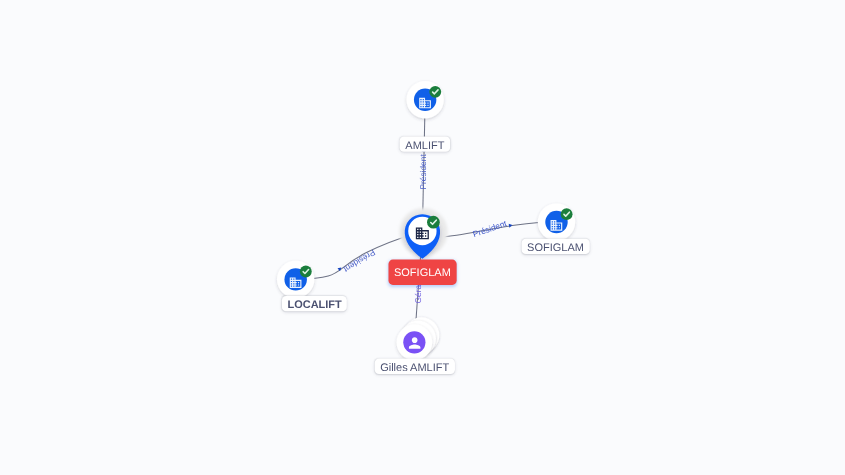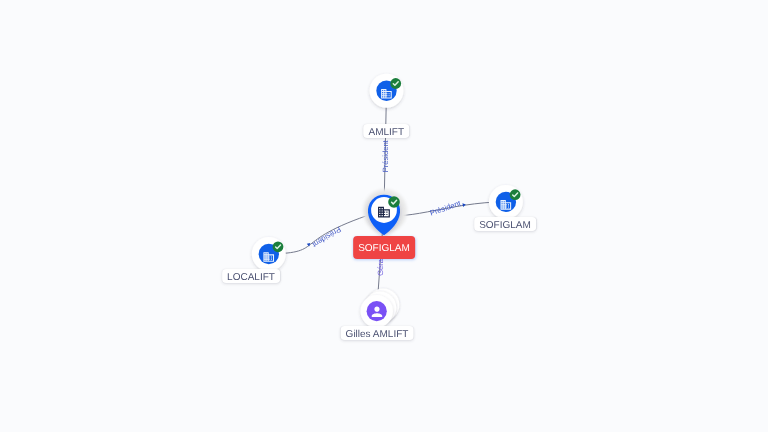--- a/index.html
+++ b/index.html
@@ -104,16 +104,16 @@
         <circle cx="0" cy="0" r="10.1" fill="#7a51f5"></circle>
         <g transform="translate(-7.56,-7.21) scale(0.653)">
           <path d="M12 12c2.21 0 4-1.79 4-4s-1.79-4-4-4-4 1.79-4 4 1.79 4 4 4zm0 2c-2.67 0-8 1.34-8 4v2h16v-2c0-2.66-5.33-4-8-4z" fill="#fdfcff"></path>
         </g>
       </g>
     </svg>
   <div id="label-layer">
       <div class="lbl lbl-sel" style="left: 384px; top: 236px;">SOFIGLAM</div>
       <div class="lbl lbl-white" style="left: 386.3px; top: 124px;">AMLIFT</div>
       <div class="lbl lbl-white" style="left: 505px; top: 217px;">SOFIGLAM</div>
-      <div class="lbl lbl-white" style="left: 251px; top: 269px;">LOCALIFT</div>
+      <div class="lbl lbl-white" style="left: 286px; top: 269px; font-weight: bold;">LOCALIFT</div>
       <div class="lbl lbl-white" style="left: 377px; top: 326px;">Gilles AMLIFT</div>
     </div>
 </div>
 
 </body></html>

